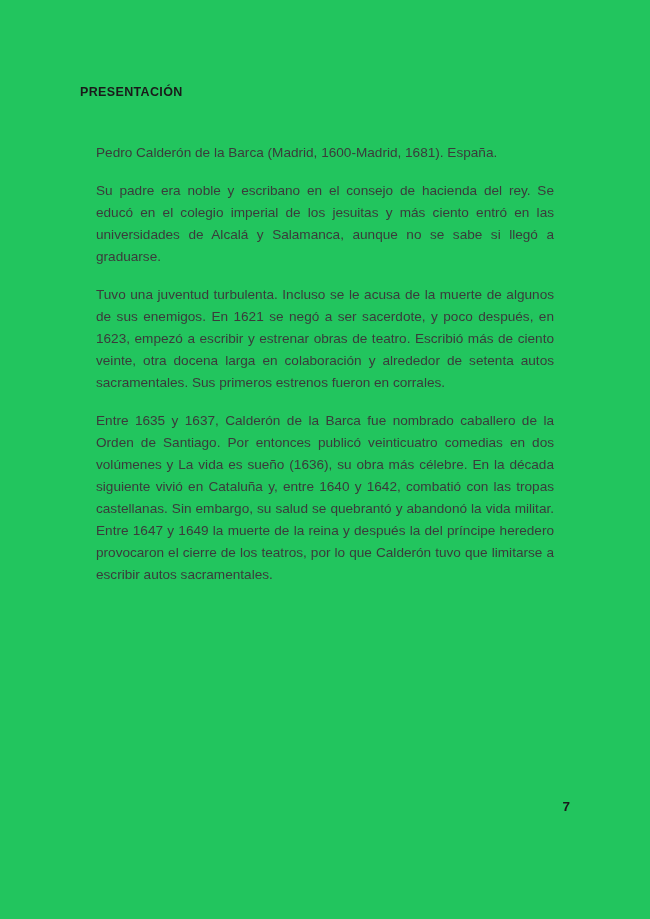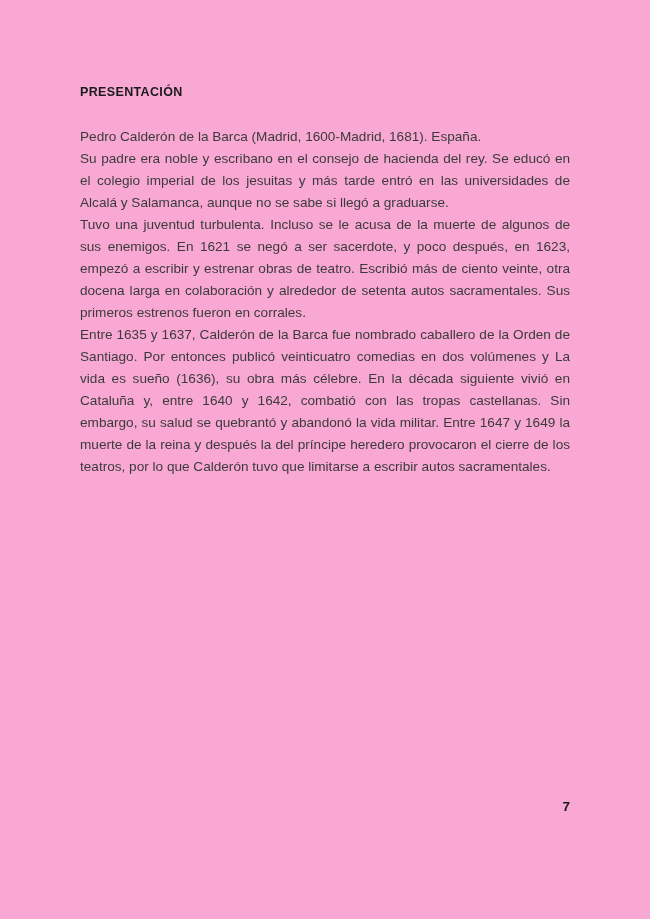--- a/index.html
+++ b/index.html
@@ -15,21 +15,21 @@
     font-family: "Liberation Sans", sans-serif;
     -webkit-font-smoothing: antialiased;
   }
 
   .page {
     position: absolute;
     left: 0;
     top: 0;
     width: 650px;
     height: 919px;
-    background: #f9a8d4;
+    background: #22c55e;
   }
 
   .content {
     position: absolute;
     left: 80px;
     top: 84px;
     width: 490px;
   }
 
   .section-title {
@@ -52,21 +52,21 @@
     line-height: 22px;
     margin: 0;
   }
 
   .body-block {
     margin: 0;
     padding: 0;
   }
 
   .body-block p {
-    margin: 0;
+    margin: 16px;
     padding: 0;
     font-size: 13.6px;
     line-height: 22px;
     color: #3b3b3b;
     text-align: justify;
     text-justify: inter-word;
     hyphens: none;
   }
 
   
@@ -93,21 +93,21 @@
 
   <div class="content">
 
     <h1 class="section-title">PRESENTACIÓN</h1>
 
     <div class="spacer-after-title"></div>
 
 
     <div class="body-block">
       <p>Pedro Calderón de la Barca (Madrid, 1600-Madrid, 1681). España.</p>
-      <p>Su padre era noble y escribano en el consejo de hacienda del rey. Se educó en el colegio imperial de los jesuitas y más tarde entró en las universidades de Alcalá y Salamanca, aunque no se sabe si llegó a graduarse.</p>
+      <p>Su padre era noble y escribano en el consejo de hacienda del rey. Se educó en el colegio imperial de los jesuitas y más ciento entró en las universidades de Alcalá y Salamanca, aunque no se sabe si llegó a graduarse.</p>
       <p>Tuvo una juventud turbulenta. Incluso se le acusa de la muerte de algunos de sus enemigos. En 1621 se negó a ser sacerdote, y poco después, en 1623, empezó a escribir y estrenar obras de teatro. Escribió más de ciento veinte, otra docena larga en colaboración y alrededor de setenta autos sacramentales. Sus primeros estrenos fueron en corrales.</p>
       <p>Entre 1635 y 1637, Calderón de la Barca fue nombrado caballero de la Orden de Santiago. Por entonces publicó veinticuatro comedias en dos volúmenes y La vida es sueño (1636), su obra más célebre. En la década siguiente vivió en Cataluña y, entre 1640 y 1642, combatió con las tropas castellanas. Sin embargo, su salud se quebrantó y abandonó la vida militar. Entre 1647 y 1649 la muerte de la reina y después la del príncipe heredero provocaron el cierre de los teatros, por lo que Calderón tuvo que limitarse a escribir autos sacramentales.</p>
     </div>
 
   </div>
 
   <div class="page-number">7</div>
 
 </div>
 

